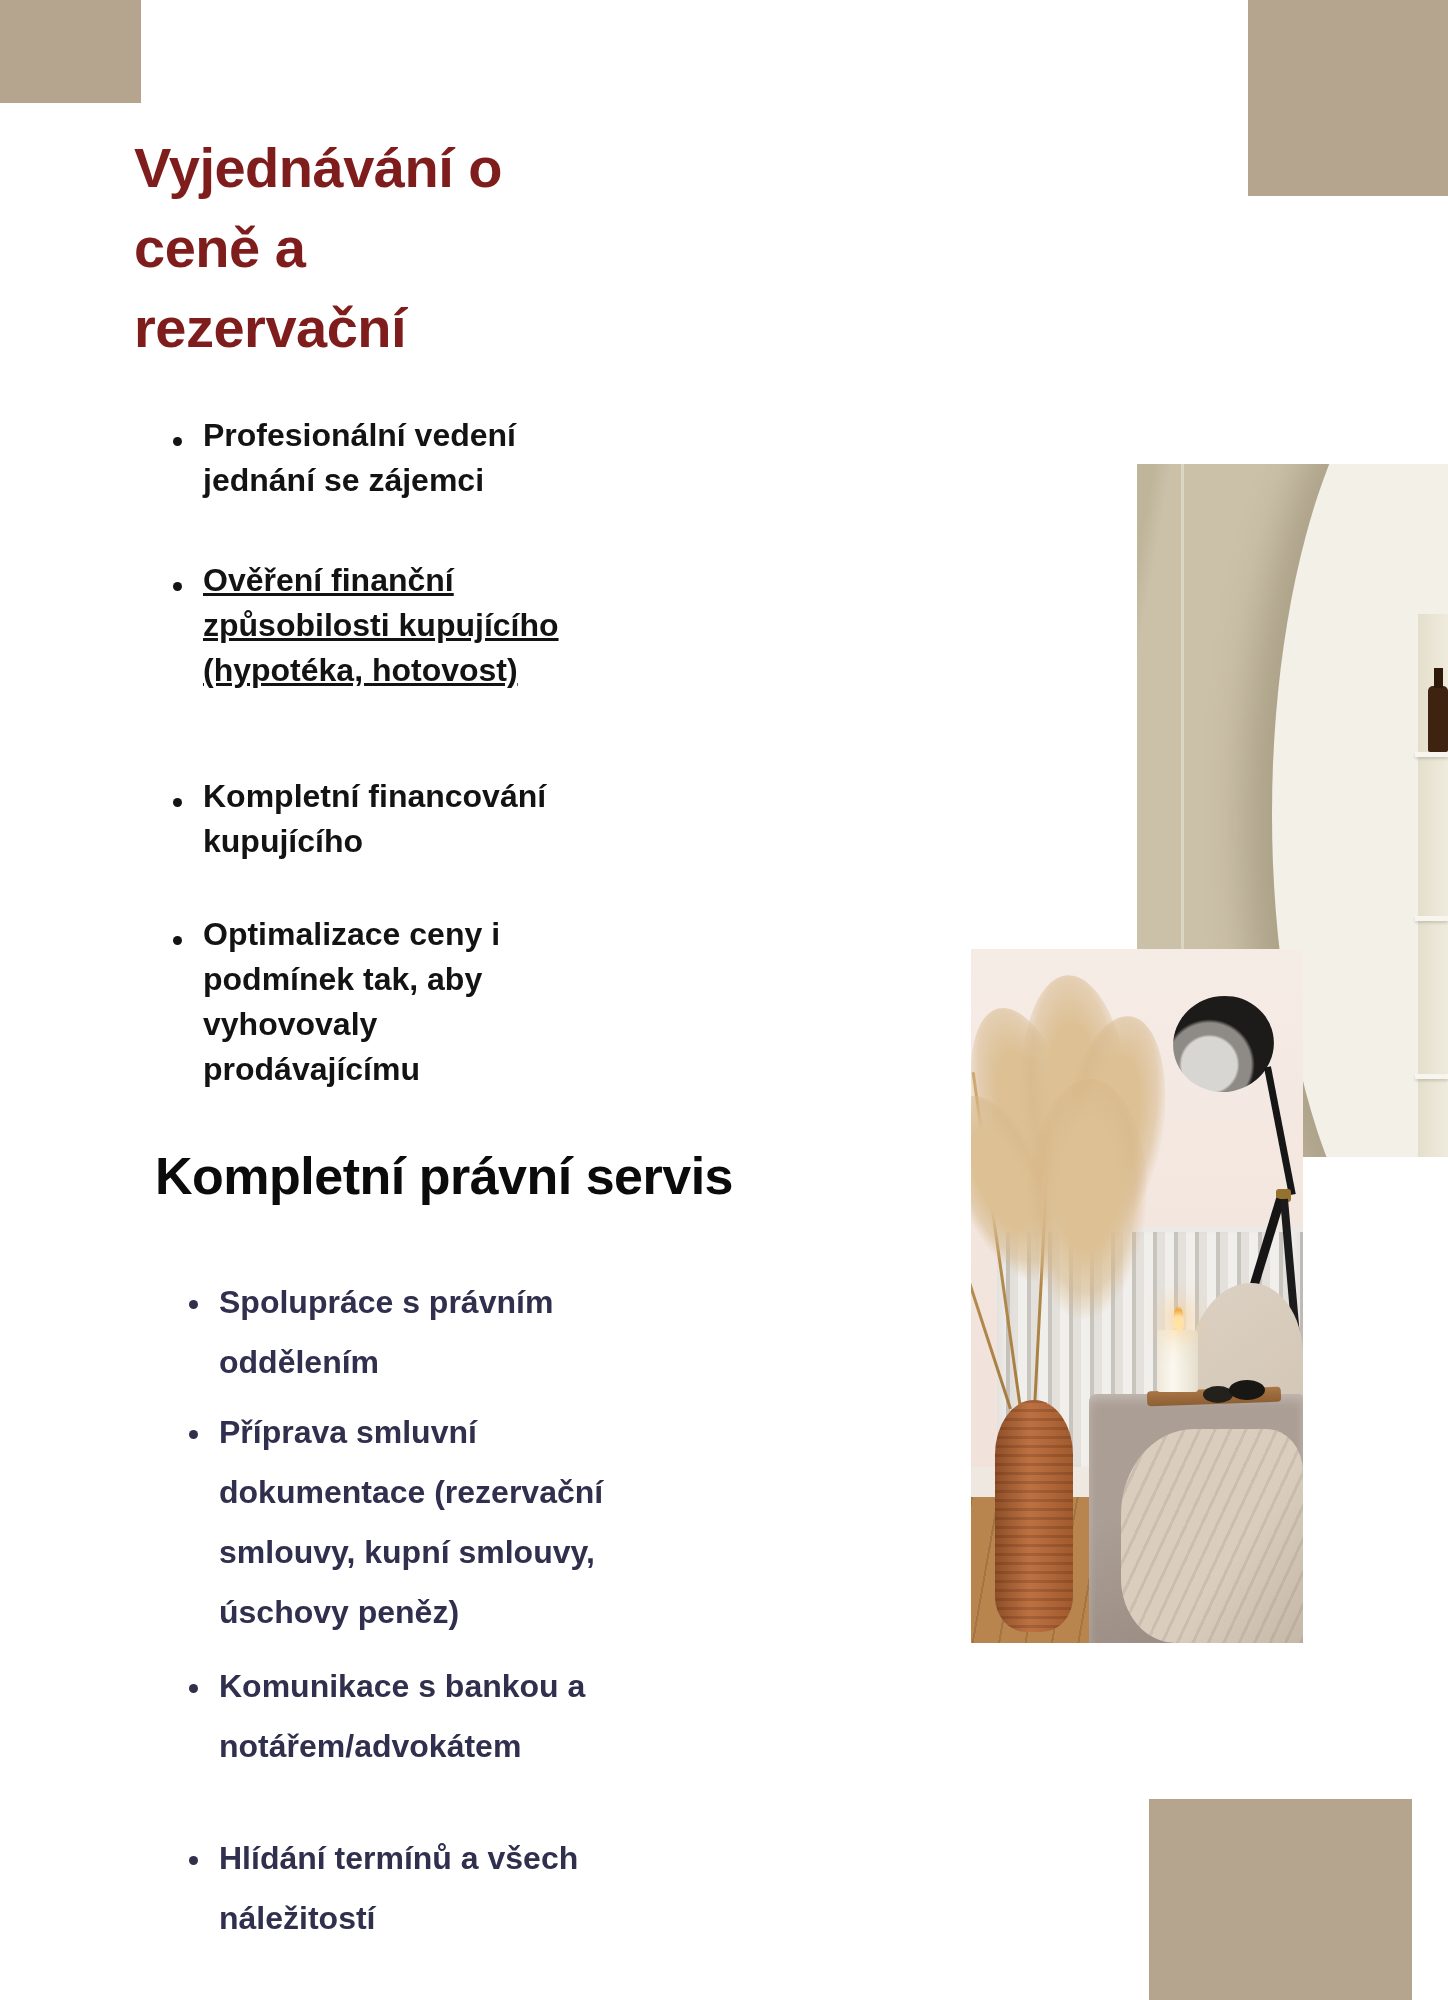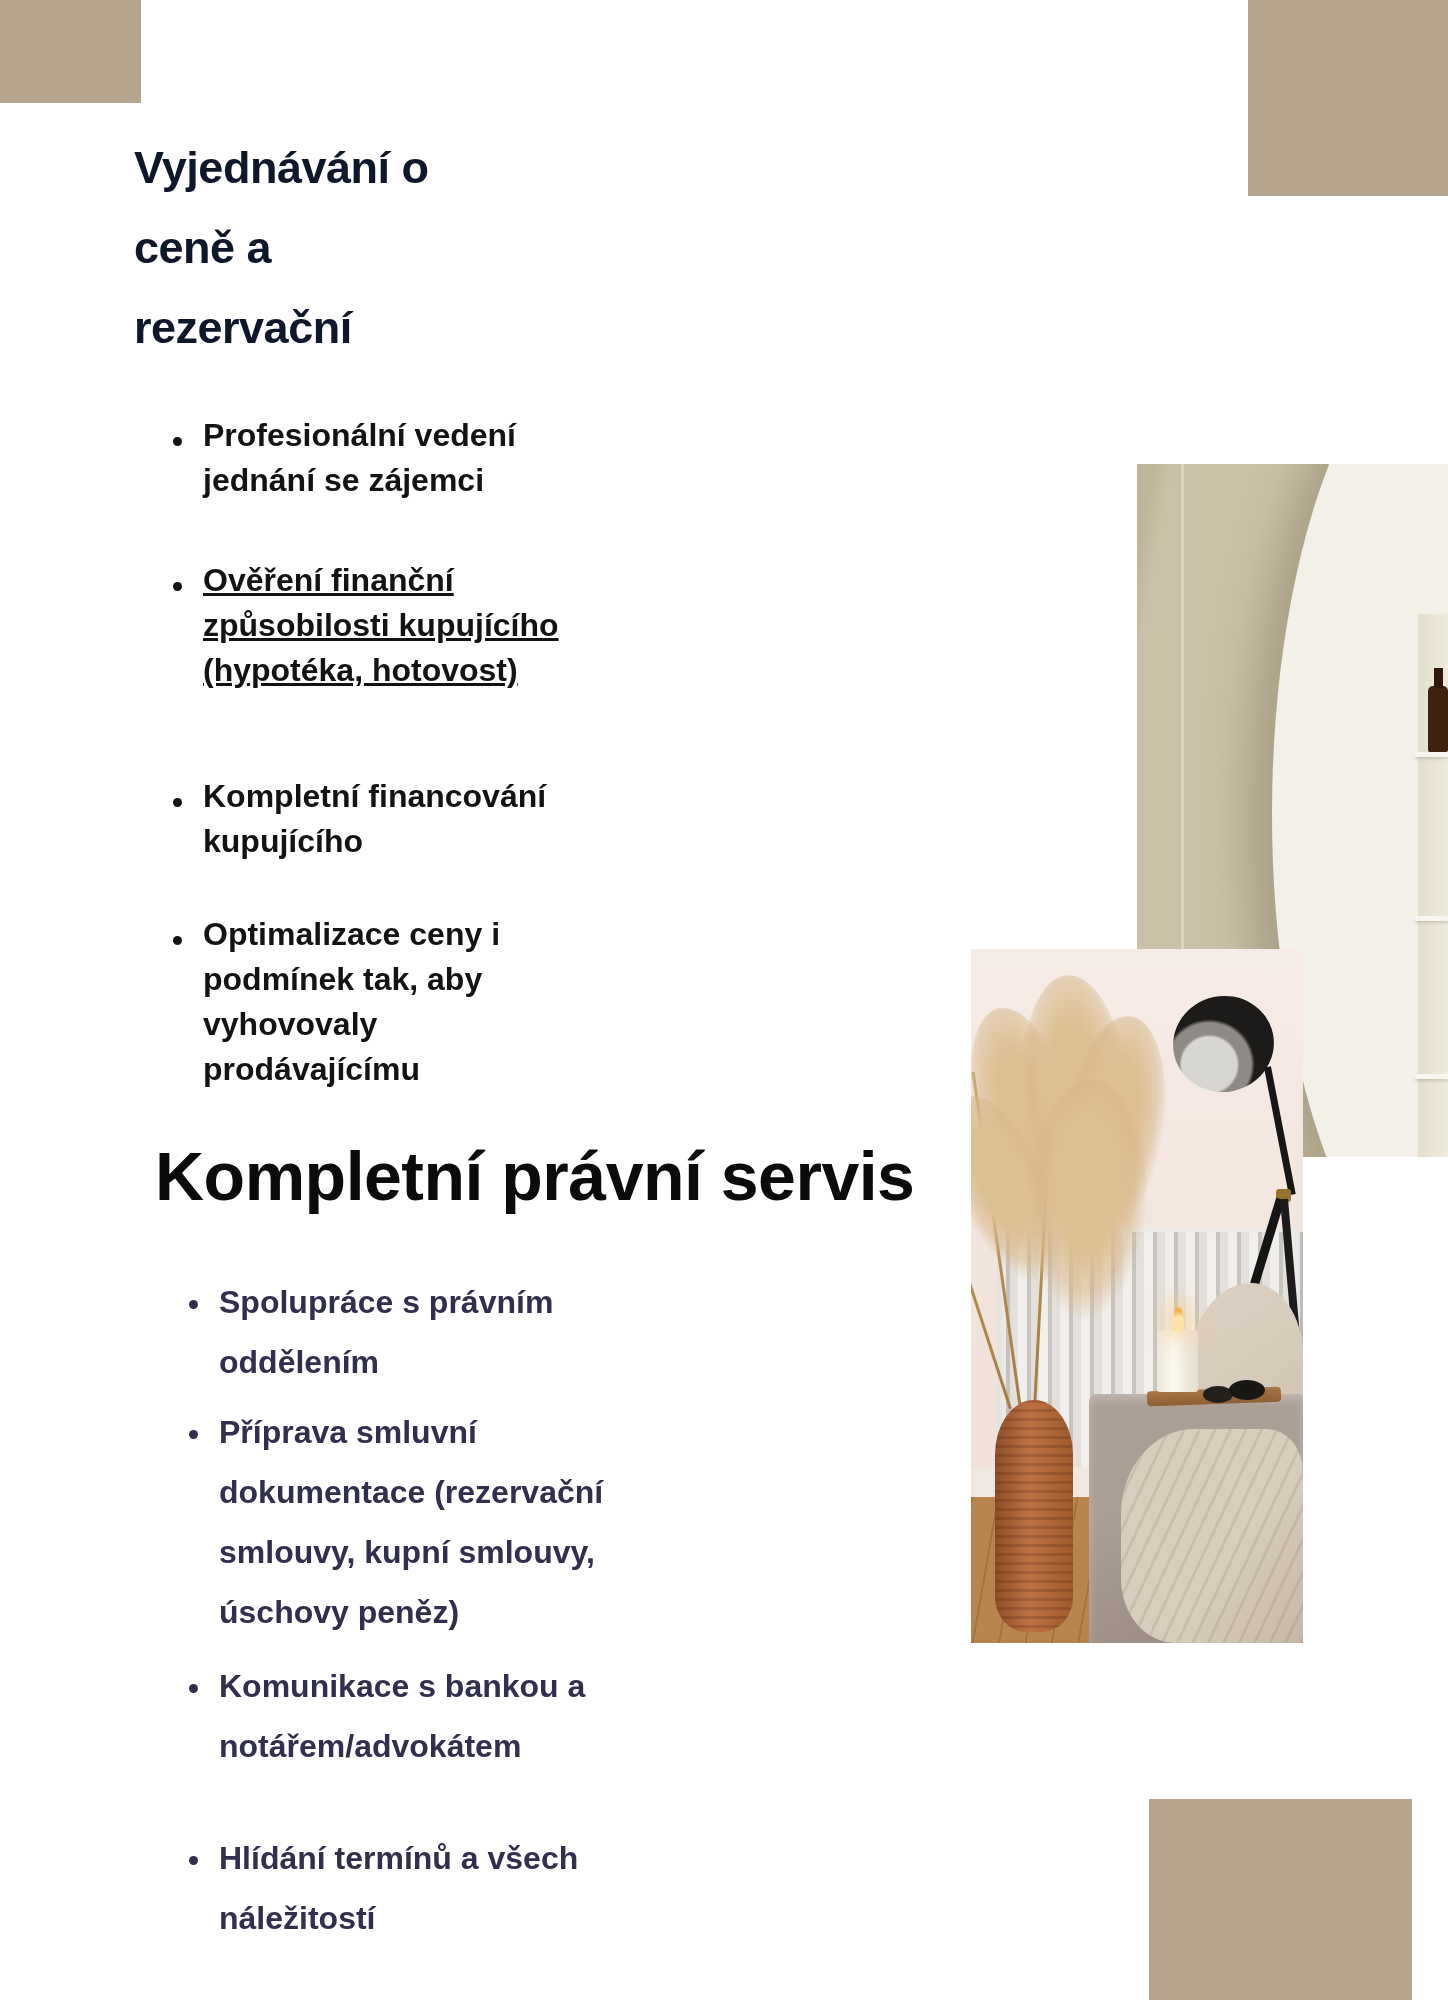--- a/index.html
+++ b/index.html
@@ -3,24 +3,24 @@
 <meta charset="utf-8">
 <style>
   html,body{margin:0;padding:0;background:#e8e8e8;}
   .page{position:relative;width:1448px;height:2000px;background:var(--paper,#fff);overflow:hidden;
         font-family:"Liberation Sans","DejaVu Sans",sans-serif;}
   .decor{position:absolute;background:var(--beige,#b6a58e);}
   .decor.tl{left:0;top:0;width:141px;height:103px;}
   .decor.tr{left:1248px;top:0;width:200px;height:196px;}
   .decor.br{left:1149px;top:1799px;width:263px;height:201px;}
 
-  .h1{position:absolute;left:134px;top:128px;color:#0f172a;font-weight:700;
-      font-size:45px;line-height:80px;letter-spacing:-.5px;}
+  .h1{position:absolute;left:134px;top:128px;color:#7f1d1d;font-weight:700;
+      font-size:56px;line-height:80px;letter-spacing:-.5px;}
   .h2{position:absolute;left:155px;top:1136px;color:#0b0b0b;font-weight:700;
-      font-size:68px;line-height:80px;letter-spacing:-.5px;margin:0;}
+      font-size:52px;line-height:80px;letter-spacing:-.5px;margin:0;}
 
   .li{position:absolute;font-weight:700;font-size:32px;}
   .li .txt{display:block;}
   .dot{position:absolute;left:-30px;width:9px;height:9px;border-radius:50%;}
   .l1{left:203px;width:360px;line-height:45px;color:var(--ink,#131313);}
   .l1 .dot{background:var(--ink,#131313);top:24px;}
   .l2{left:219px;width:420px;line-height:60px;color:var(--navy,#312f4e);}
   .l2 .dot{background:var(--navy,#312f4e);top:28px;}
   .i10{top:413px;} .i11{top:558px;text-decoration:underline;} .i12{top:774px;} .i13{top:912px;}
   .i20{top:1272px;} .i21{top:1402px;} .i22{top:1656px;} .i23{top:1828px;}

